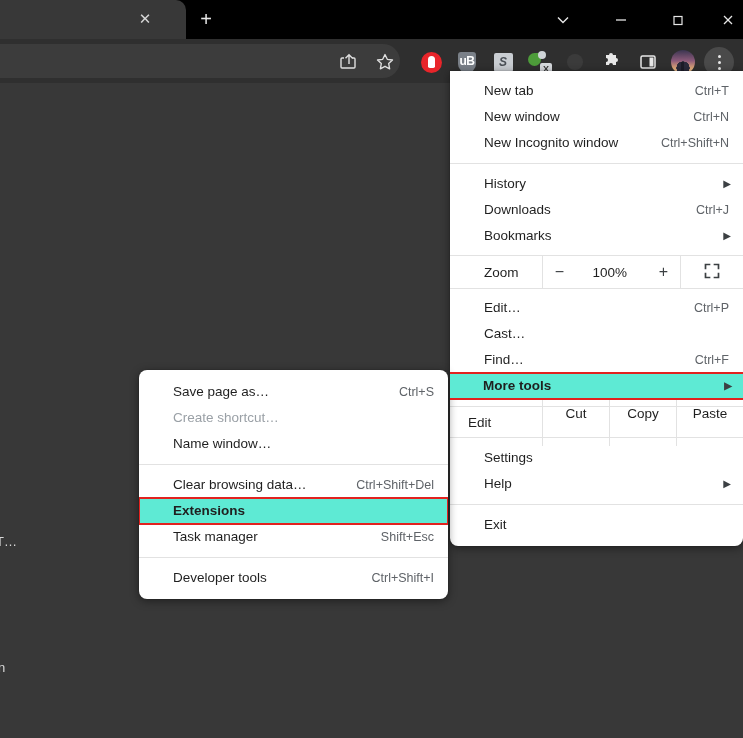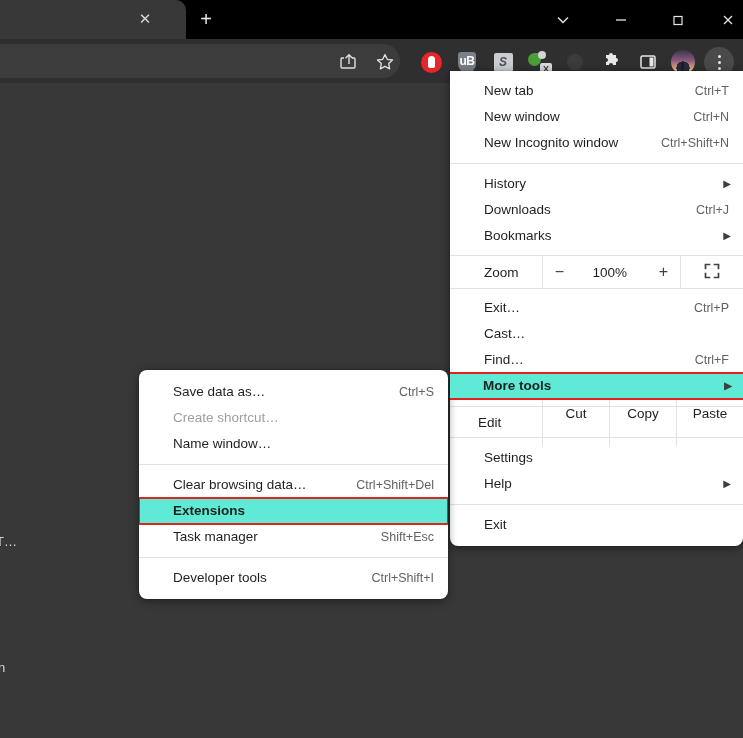--- a/index.html
+++ b/index.html
@@ -335,21 +335,21 @@
     position: relative;
     height: 32px;
     display: flex;
     align-items: center;
     border-top: 1px solid #e2e2e2;
     border-bottom: 1px solid #e2e2e2;
     margin: 7px 0;
   }
   .edit-label {
     width: 92px;
-    padding-left: 28px;
+    padding-left: 18px;
     font-size: 13.5px;
   }
   .edit-act {
     flex: 1;
     text-align: center;
     font-size: 13.5px;
     border-left: 1px solid #e2e2e2;
     height: 48px;
     line-height: 32px;
     cursor: pointer;
@@ -499,21 +499,21 @@
         <span class="zoom-plus">+</span>
       </div>
       <div class="zoom-full">
         <svg width="16" height="16" viewBox="0 0 16 16">
           <path d="M1.5 5.5 V1.5 H5.5 M10.5 1.5 H14.5 V5.5 M14.5 10.5 V14.5 H10.5 M5.5 14.5 H1.5 V10.5" stroke="#3c4043" stroke-width="1.7" fill="none" stroke-linecap="square"></path>
         </svg>
       </div>
     </div>
 
     <div class="mi">
-      <span>Exit…</span>
+      <span>Edit…</span>
       <span class="shortcut">Ctrl+P</span>
     </div>
     <div class="mi">
       <span>Cast…</span>
     </div>
     <div class="mi">
       <span>Find…</span>
       <span class="shortcut">Ctrl+F</span>
     </div>
     <div class="mi hl">
@@ -539,21 +539,21 @@
     <div class="sep"></div>
 
     <div class="mi">
       <span>Exit</span>
     </div>
   </div>
 
   <div class="menu menu-sub">
 
     <div class="mi">
-      <span>Save data as…</span>
+      <span>Save page as…</span>
       <span class="shortcut">Ctrl+S</span>
     </div>
     <div class="mi disabled">
       <span>Create shortcut…</span>
     </div>
     <div class="mi">
       <span>Name window…</span>
     </div>
 
     <div class="sep sep-sub"></div>

